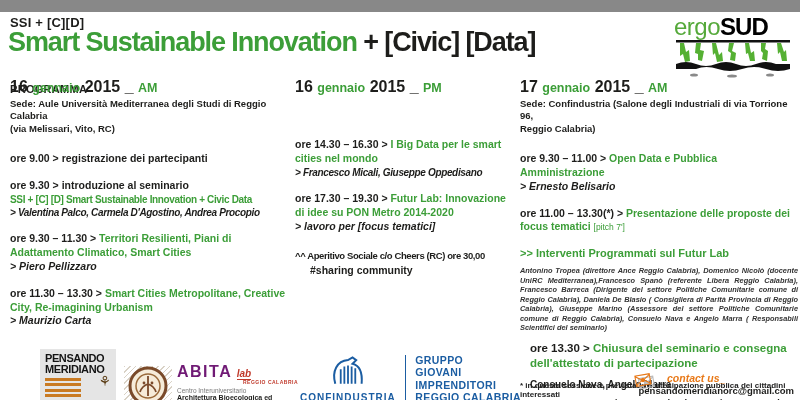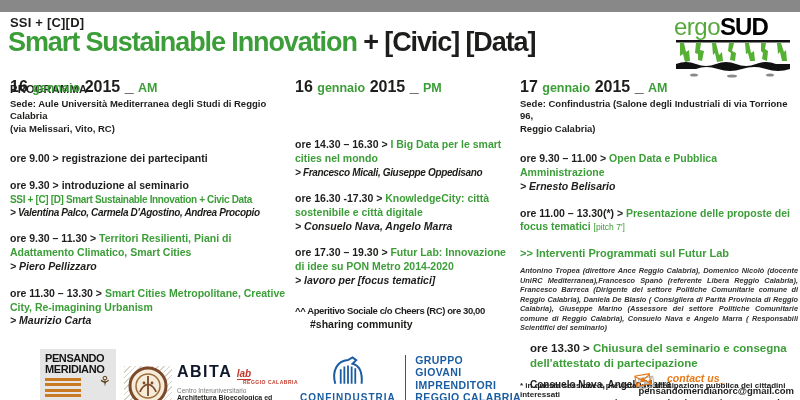--- a/index.html
+++ b/index.html
@@ -47,21 +47,21 @@
   .pm-bars div { height:3px; background:#c97a22; margin-top:2.5px; width:55%; }
   .pm-tree { position:absolute; right:5px; top:24px; font-size:14px; color:#5a3c14; }
   .pm-base { position:absolute; right:4px; bottom:3px; width:16px; height:4px; background:#2e2013; }
 
   .abita { position:absolute; left:126px; top:352px; display:flex; gap:7px; align-items:flex-start; }
   .abita-emblem-wrap { position:relative; width:44px; height:44px; }
   .abita-hatch { position:absolute; left:-2px; top:2px; width:48px; height:40px;
      background:repeating-linear-gradient(135deg,#d9d2c6 0 1px,transparent 1px 4px); }
   .abita-emblem { position:absolute; left:2px; top:2px; }
   .abita-name-row { line-height:1; white-space:nowrap; }
-  .abita-name { font-size:16px; font-weight:700; letter-spacing:1.5px; color:#0f172a; }
+  .abita-name { font-size:16px; font-weight:700; letter-spacing:1.5px; color:#701a75; }
   .abita-lab { font-size:10px; font-weight:700; font-style:italic; color:#c0392b; border-bottom:1.5px solid #c0392b; }
   .abita-region { display:block; font-size:5px; font-weight:700; color:#c0392b; letter-spacing:.5px; margin-left:66px; margin-top:-1px;}
   .abita-l1 { font-size:6.5px; color:#7a7a7a; margin-top:2px; }
   .abita-l2 { font-size:7px; font-weight:700; color:#1d1d1b; }
 
   .confindustria { position:absolute; left:300px; top:342px; display:flex; align-items:center; gap:9px; color:#1b5da2; }
   .conf-left { text-align:center; }
   .conf-name { font-size:10px; font-weight:700; letter-spacing:1px; margin-top:1px; }
   .conf-divider { width:1.5px; height:48px; background:#1b5da2; }
   .conf-group { font-size:10.5px; font-weight:700; line-height:1.18; letter-spacing:.4px; }
@@ -115,21 +115,20 @@
       <p class="entry"><span class="time">ore 9.30 &gt;</span> <span>introduzione al seminario</span><span class="subtitle green fit">SSI + [C] [D] Smart Sustainable Innovation + Civic Data</span><span class="speakers fit">&gt; Valentina Palco, Carmela D'Agostino, Andrea Procopio</span></p>
       <p class="entry"><span class="time">ore 9.30 – 11.30 &gt;</span> <span class="green">Territori Resilienti, Piani di Adattamento Climatico, Smart Cities</span><span class="speakers">&gt; Piero Pellizzaro</span></p>
       <p class="entry"><span class="time">ore 11.30 – 13.30 &gt;</span> <span class="green">Smart Cities Metropolitane, Creative City, Re-imagining Urbanism</span><span class="speakers">&gt; Maurizio Carta</span></p>
     </div>
   </div>
 
   <div class="col col2">
     <div class="dateline"><span>16</span> <span class="green small">gennaio</span> <span>2015</span> <span>_</span> <span class="green small">PM</span></div>
     <div class="items">
       <p class="entry"><span class="time">ore 14.30 – 16.30 &gt;</span> <span class="green">I Big Data per le smart cities nel mondo</span><span class="speakers fit">&gt; Francesco Micali, Giuseppe Oppedisano</span></p>
-      <p class="entry"><span class="time">ore 16.30 -17.30 &gt;</span> <span class="green">KnowledgeCity: città sostenibile e città digitale</span><span class="speakers">&gt; Consuelo Nava, Angelo Marra</span></p>
       <p class="entry"><span class="time">ore 17.30 – 19.30 &gt;</span> <span class="green">Futur Lab: Innovazione di idee su PON Metro 2014-2020</span><span class="speakers">&gt; lavoro per [focus tematici]</span></p>
     </div>
     <div class="aperitivo">
       <div class="line1"><span>^^</span> <span>Aperitivo Sociale c/o Cheers (RC) ore 30,00</span></div>
       <div class="line2">#sharing community</div>
     </div>
   </div>
 
   <div class="col col3">
     <div class="dateline"><span>17</span> <span class="green small">gennaio</span> <span>2015</span> <span>_</span> <span class="green small">AM</span></div>

